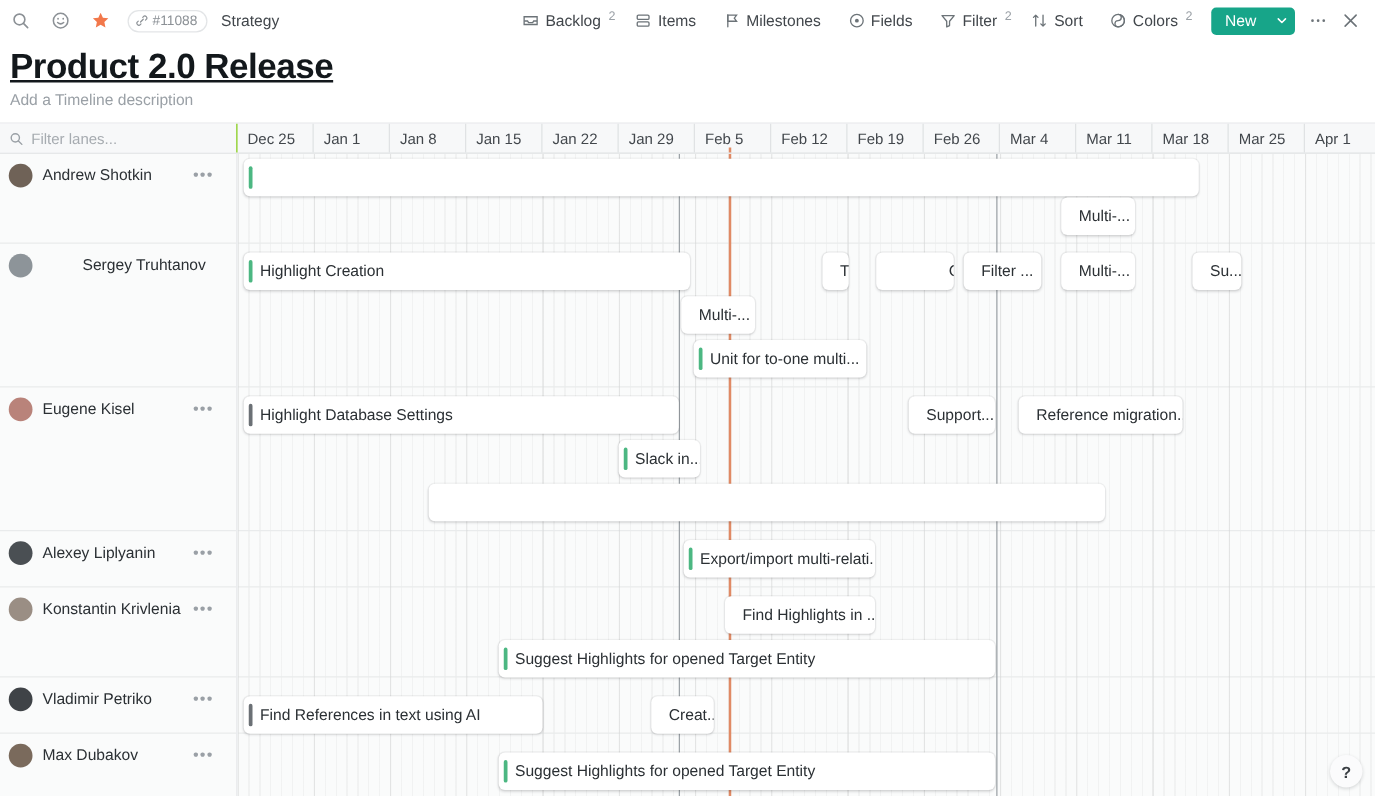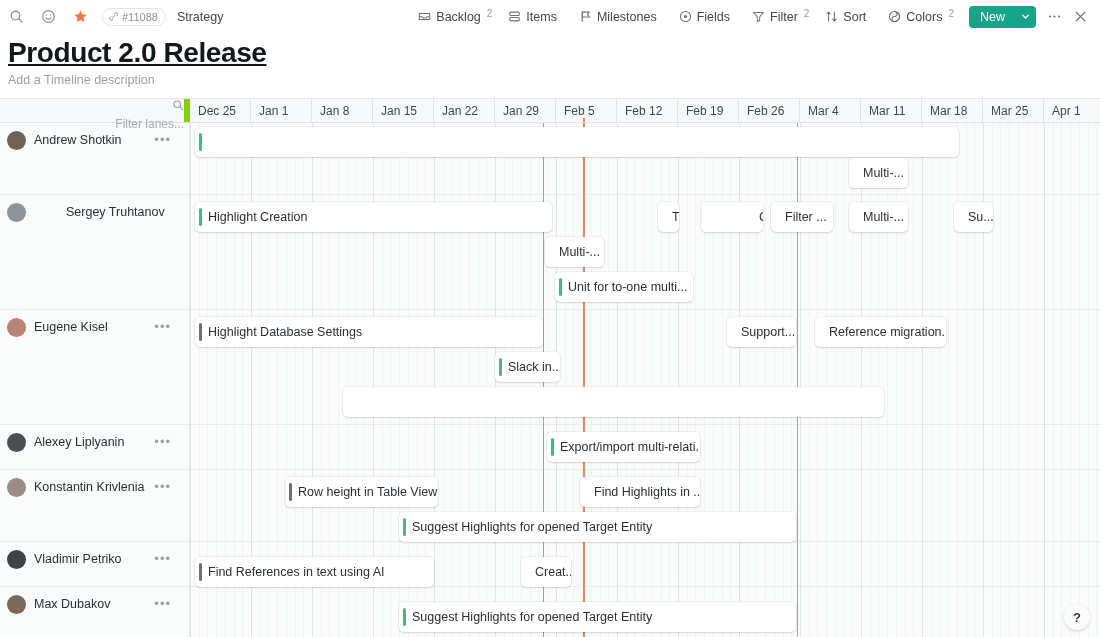--- a/index.html
+++ b/index.html
@@ -125,27 +125,26 @@
     display: flex;
     height: 24px;
     background: #f7f8f9;
     border-bottom: 1px solid #e0e2e4;
     position: relative;
     z-index: 5;
   }
   .lane-search {
     width: 190px;
     min-width: 190px;
-    display: flex; align-items: flex-end;
+    display: flex; align-items: center;
     gap: 6px;
     padding-left: 7px;
-    border-right: 6px solid #84cc16;
+    border-right: 1px solid #84cc16;
     background: #f7f8f9;
     cursor: text;
-    flex-direction: column;
   }
   .lane-search svg { color: #9aa0a6; display:block; }
   .lane-search span { font-size: 12px; color: #a6abb0; }
 
   .date-cols { display: flex; flex: 1; position: relative; }
   .date-col {
     width: 61px;
     min-width: 61px;
     font-size: 12px;
     color: #42474c;
@@ -577,24 +576,20 @@
           <div class="card-accent green"></div>
           <div class="card-label">Slack in...</div>
         </div>
         <div class="card noacc" style="left: 153px; top: 264px; width: 541px;">
           <div class="card-accent none"></div>
         </div>
         <div class="card" style="left: 357px; top: 309px; width: 153px;">
           <div class="card-accent green"></div>
           <div class="card-label">Export/import multi-relati...</div>
         </div>
-        <div class="card" style="left: 95px; top: 354px; width: 153px;">
-          <div class="card-accent gray"></div>
-          <div class="card-label">Row height in Table View</div>
-        </div>
         <div class="card noacc" style="left: 390px; top: 354px; width: 120px;">
           <div class="card-accent none"></div>
           <div class="card-label">Find Highlights in ...</div>
         </div>
         <div class="card" style="left: 209px; top: 389px; width: 397px;">
           <div class="card-accent green"></div>
           <div class="card-label">Suggest Highlights for opened Target Entity</div>
         </div>
         <div class="card" style="left: 5px; top: 434px; width: 239px;">
           <div class="card-accent gray"></div>

